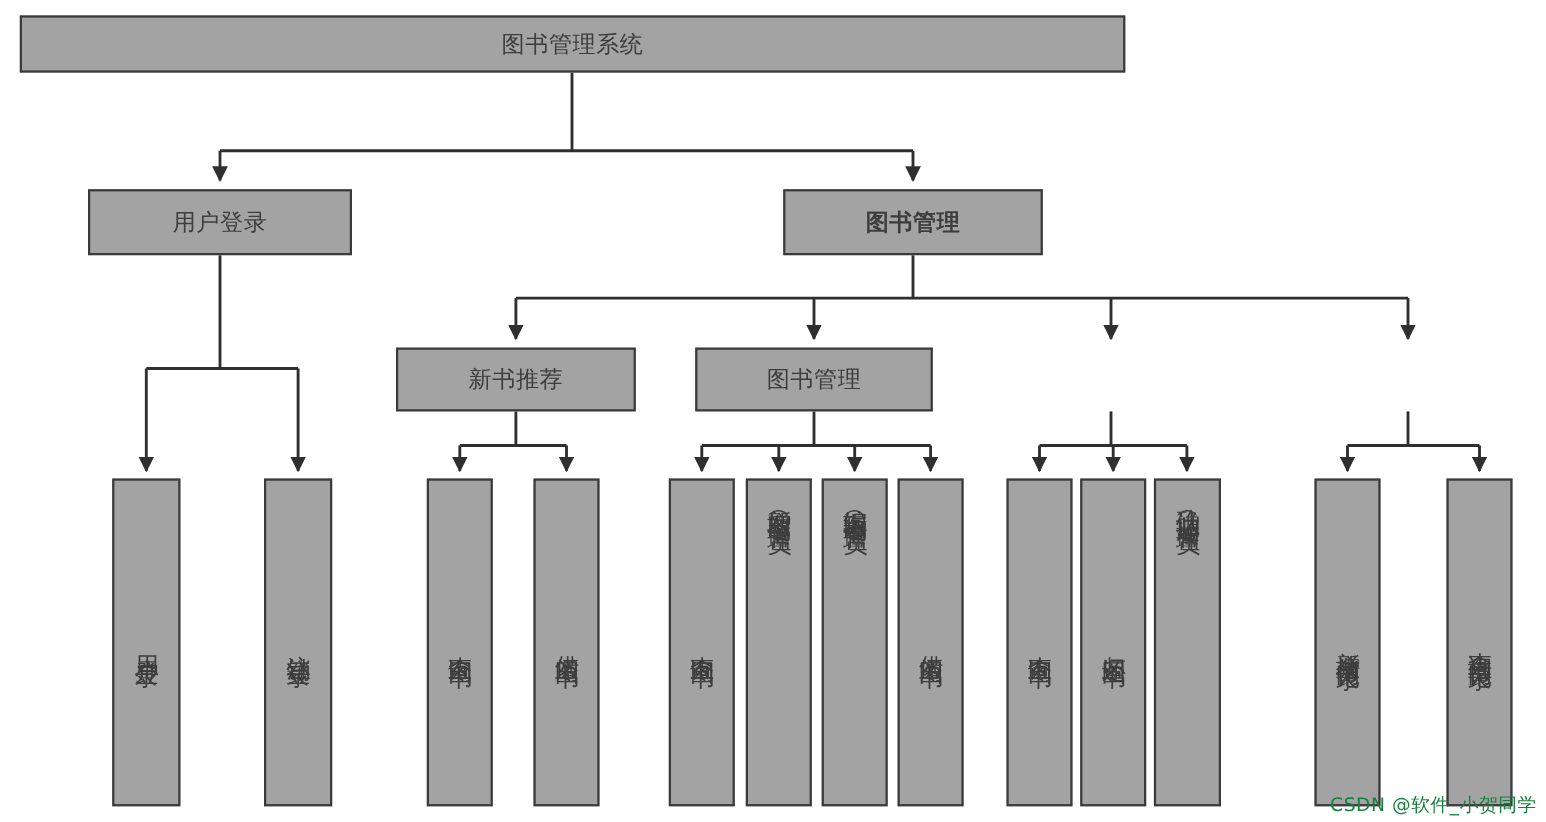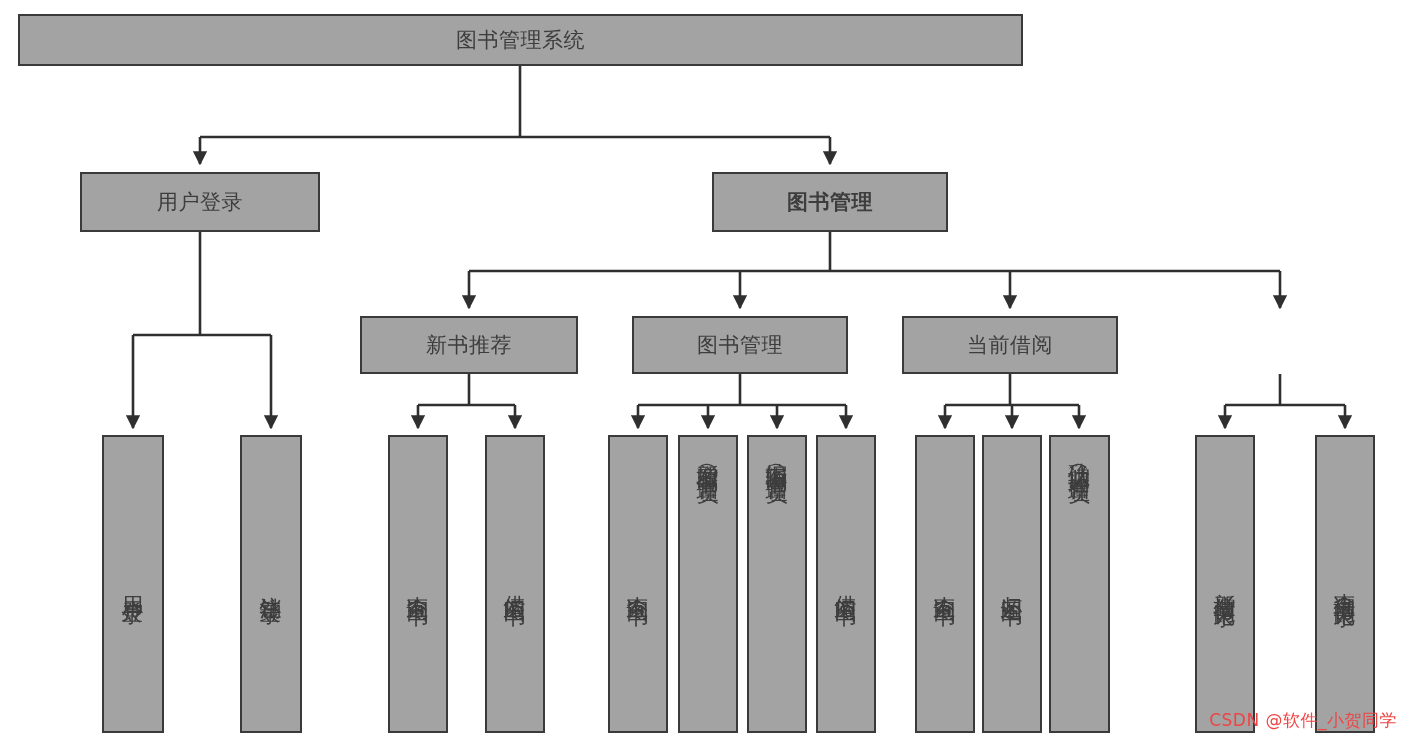--- a/index.html
+++ b/index.html
@@ -36,23 +36,23 @@
   }
   .leaf-box{
     align-items:flex-start;
     justify-content:center;
     padding-top:8px;
   }
   .leaf-box.mid{align-items:center;padding-top:0;}
   #edges{position:absolute;left:0;top:0;width:1405px;height:747px;pointer-events:none;}
   #watermark{
     position:absolute;
-    right:8px;bottom:15px;
+    right:8px;bottom:4px;
     font-size:17px;
-    color:#ef4444;
+    color:#15803d;
     white-space:nowrap;
     letter-spacing:0.5px;
   }
 </style>
 </head>
 <body>
 
 <div id="diagram-root">
 
   <svg id="edges" viewBox="0 0 1405 747" width="1405" height="747" xmlns="http://www.w3.org/2000/svg">
@@ -115,23 +115,20 @@
   <div class="node-box" style="left: 712px; top: 172px; width: 236px; height: 60px; font-weight: bold;">
     <span class="node-label">图书管理</span>
   </div>
 
   <div class="node-box" style="left: 360px; top: 316px; width: 218px; height: 58px;">
     <span class="node-label">新书推荐</span>
   </div>
   <div class="node-box" style="left: 632px; top: 316px; width: 216px; height: 58px;">
     <span class="node-label">图书管理</span>
   </div>
-  <div class="node-box" style="left: 902px; top: 316px; width: 216px; height: 58px;">
-    <span class="node-label">当前借阅</span>
-  </div>
 
   <div class="node-box leaf-box mid" style="left: 102px; top: 435px; width: 62px; height: 298px;">
     <span class="node-label vert">用户登录</span>
   </div>
   <div class="node-box leaf-box mid" style="left: 240px; top: 435px; width: 62px; height: 298px;">
     <span class="node-label vert">注销登录</span>
   </div>
   <div class="node-box leaf-box mid" style="left: 388px; top: 435px; width: 60px; height: 298px;">
     <span class="node-label vert">查询图书</span>
   </div>

